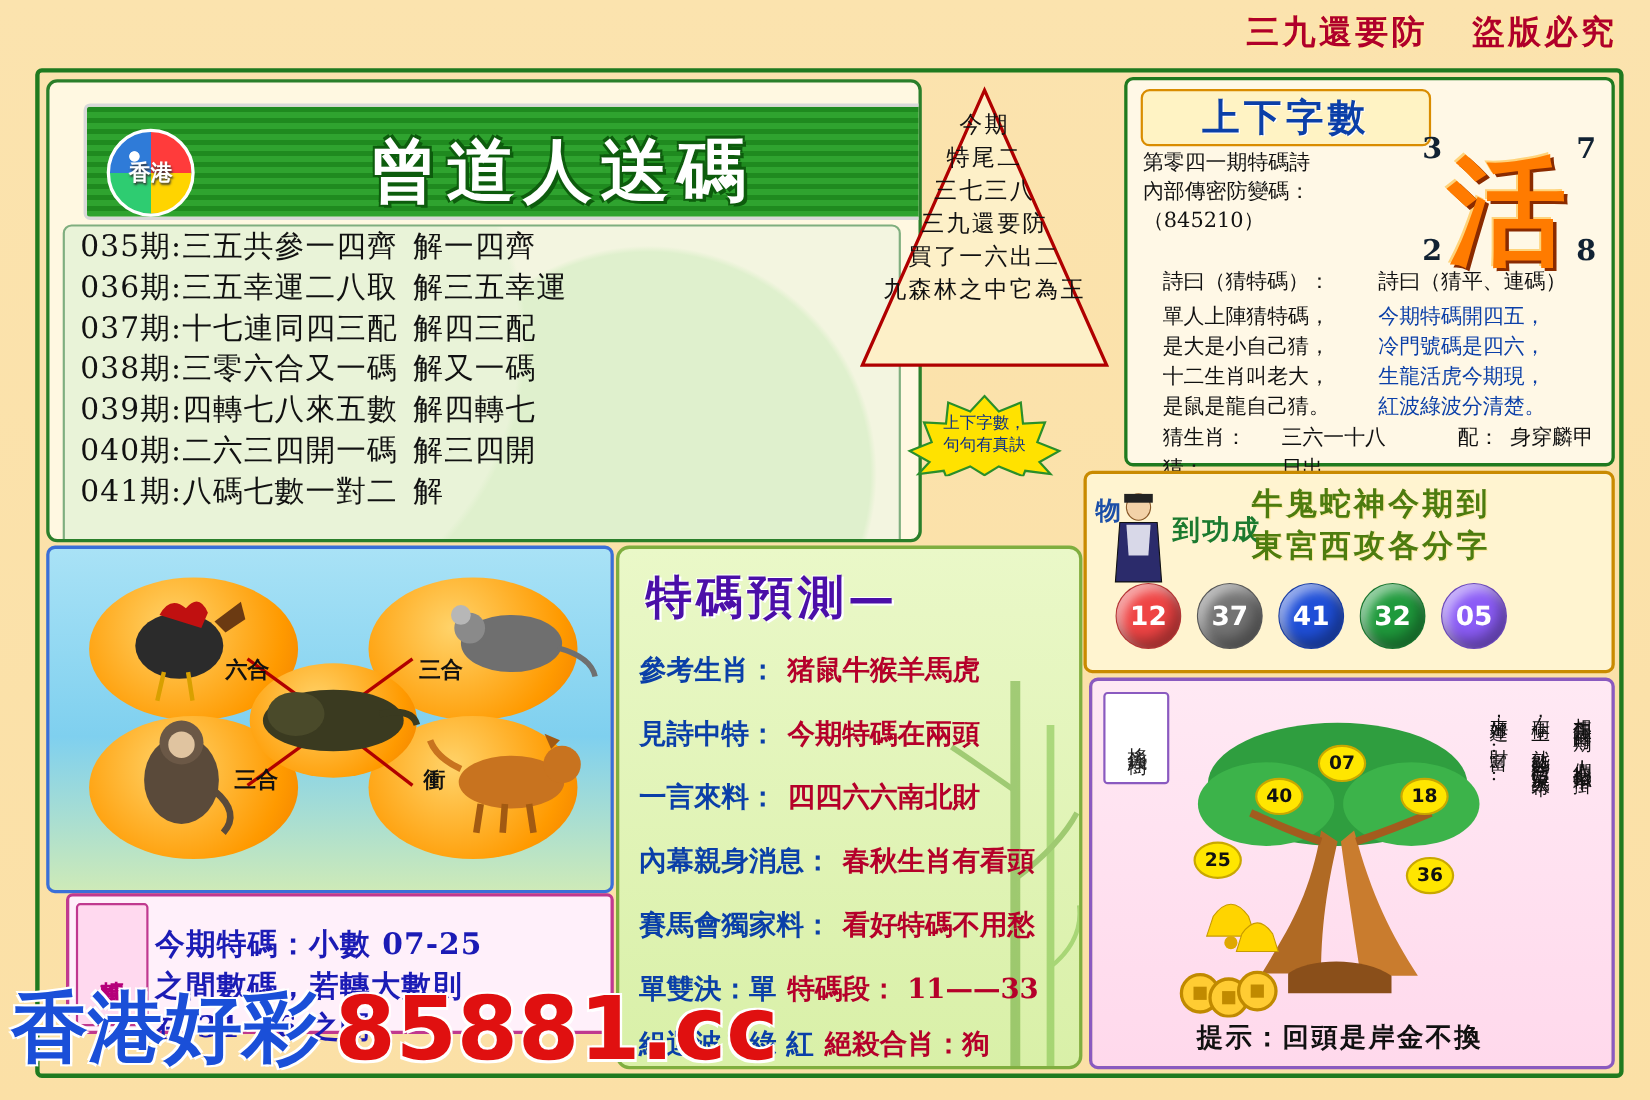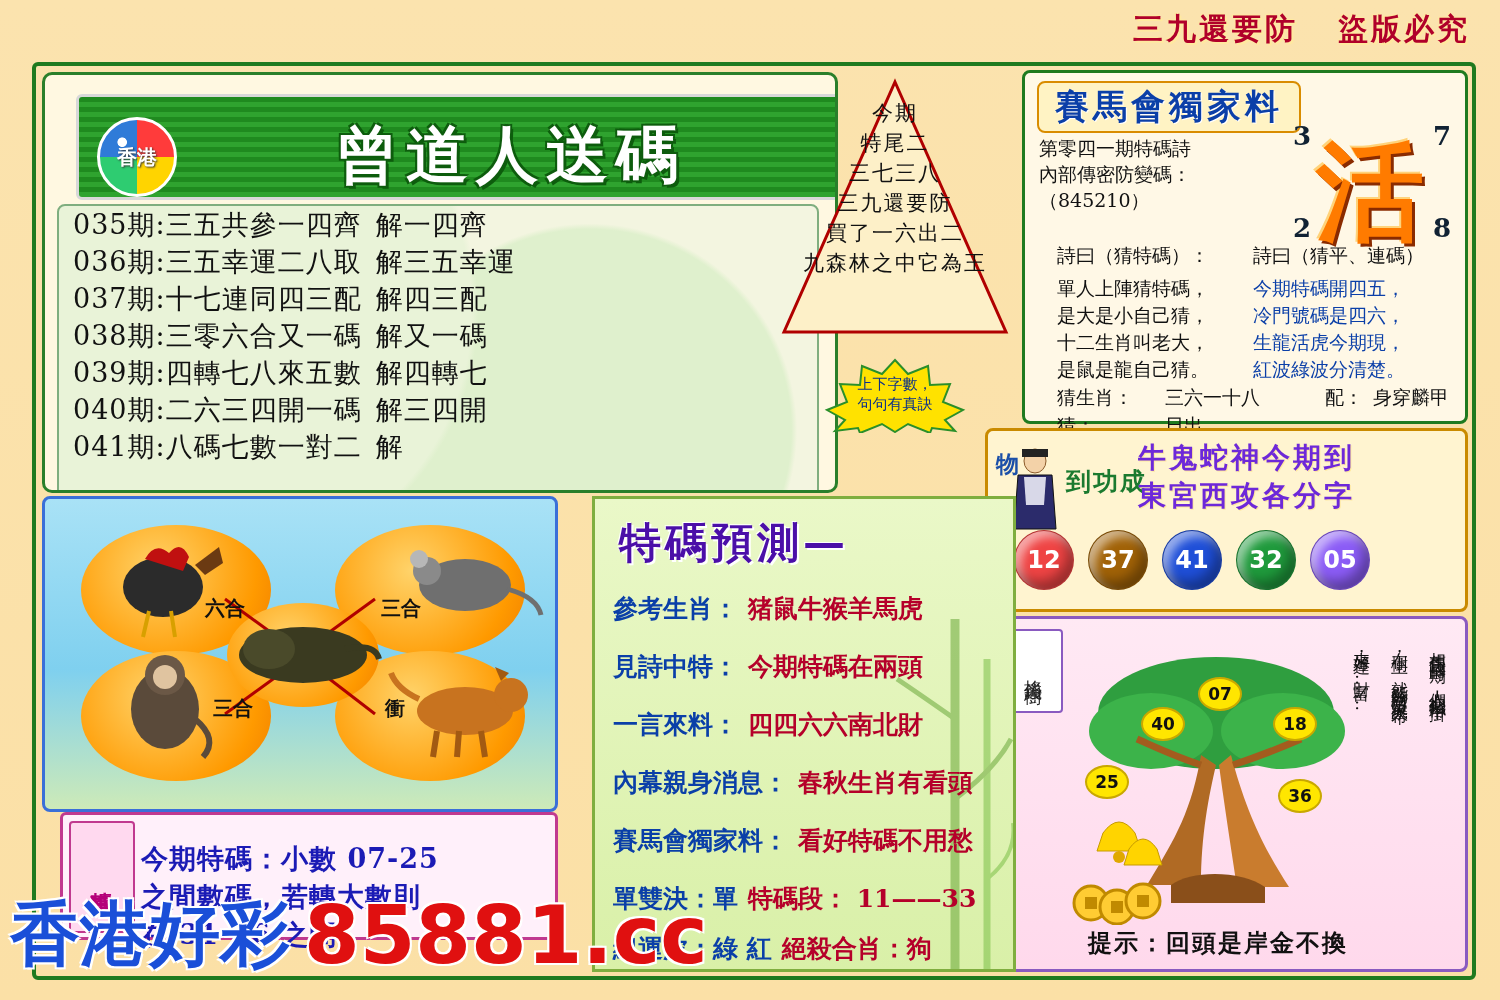--- a/index.html
+++ b/index.html
@@ -140,21 +140,21 @@
     font-size:19px;color:#111;
   }
   
   .rightMid{
     position:absolute;left:985px;top:428px;width:477px;height:178px;
     border:3px solid #c98a00;border-radius:8px;background:#fff4d0;
   }
   .rmTitle{
     position:absolute;left:150px;top:8px;width:320px;
     font-family:"DejaVu Serif","Liberation Serif",serif;
-    font-weight:bold;font-size:28px;color:#6d28d9;line-height:38px;
+    font-weight:bold;font-size:28px;color:#4d7c0f;line-height:38px;
     letter-spacing:3px;text-shadow:1px 1px 0 #ffe9a0;
   }
   .mascot{
     position:absolute;left:16px;top:14px;width:62px;height:90px;
   }
   .mascotLabel{
     position:absolute;left:8px;top:18px;
     font-family:"DejaVu Serif","Liberation Serif",serif;
     font-weight:bold;font-size:23px;color:#1b4fa8;
   }
@@ -239,21 +239,21 @@
     position:absolute;left:78px;top:6px;width:404px;
     font-family:"DejaVu Serif","Liberation Serif",serif;
     font-weight:bold;font-size:27px;color:#1b1bb5;line-height:38px;
     letter-spacing:1px;
     margin-top:19px;
   }
   
   .predPanel{
     position:absolute;left:560px;top:496px;width:418px;height:470px;
     background:linear-gradient(180deg,#eaf8c8 0%,#d9f0a8 100%);
-    border:3px solid #7fae3f;border-radius:0;overflow:hidden;margin-left:32px;
+    border:3px solid #7fae3f;border-radius:12px;overflow:hidden;
   }
   .predTitle{
     position:absolute;left:24px;top:16px;
     font-family:"DejaVu Serif","Liberation Serif",serif;
     font-weight:bold;font-size:42px;color:#4b0fa8;letter-spacing:4px;
     text-shadow:2px 2px 0 #fff,-1px -1px 0 #fff;
   }
   .predRow{
     position:absolute;left:18px;width:390px;white-space:nowrap;
     font-family:"DejaVu Serif","Liberation Serif",serif;
@@ -337,21 +337,21 @@
     <svg viewBox="0 0 190 75" width="190" height="75">
       <polygon points="95,2 108,16 128,8 130,27 150,26 143,44 163,52 145,62 155,73 132,70 130,75 108,66 95,74 82,66 60,75 58,70 35,73 45,62 27,52 47,44 40,26 60,27 62,8 82,16" fill="#ffe200" stroke="#2a8f2a" stroke-width="2"></polygon>
     </svg>
     <div class="starTxt">
       <div>上下字數，</div>
       <div>句句有真訣</div>
     </div>
   </div>
 
   <div class="rightTop">
-    <div class="rtTitle">賽馬會獨家料</div>
+    <div class="rtTitle">上下字數</div>
     <div class="poemHead">
       <div>第零四一期特碼詩</div>
       <div>內部傳密防變碼：</div>
       <div>（845210）</div>
     </div>
     <div class="bigChar">活</div>
     <div class="cnr" style="left:268px;top:48px;">3</div>
     <div class="cnr" style="left:408px;top:48px;">7</div>
     <div class="cnr" style="left:268px;top:140px;">2</div>
     <div class="cnr" style="left:408px;top:140px;">8</div>
@@ -388,21 +388,21 @@
       <path d="M20 32 L42 32 L40 60 L22 60 Z" fill="#d8d8e8"></path>
       <rect x="18" y="4" width="26" height="8" fill="#222"></rect>
     </svg>
     <div class="mascotLabel2">到功成</div>
     <div class="rmTitle">
       <div>牛鬼蛇神今期到</div>
       <div>東宮西攻各分字</div>
     </div>
     <div class="balls">
       <div class="ball" style="background:#ef4444">12</div>
-      <div class="ball" style="background:#a16207">37</div>
+      <div class="ball" style="background:#737373">37</div>
       <div class="ball" style="background:#1f4fd8">41</div>
       <div class="ball" style="background:#1f9a3c">32</div>
       <div class="ball" style="background:#8b5cf6">05</div>
     </div>
   </div>
 
   <div class="rightBot">
     <div class="treeLabel">搖錢樹</div>
 
     <svg viewBox="0 0 330 290" width="330" height="290" style="position:absolute;left:58px;top:16px;">

